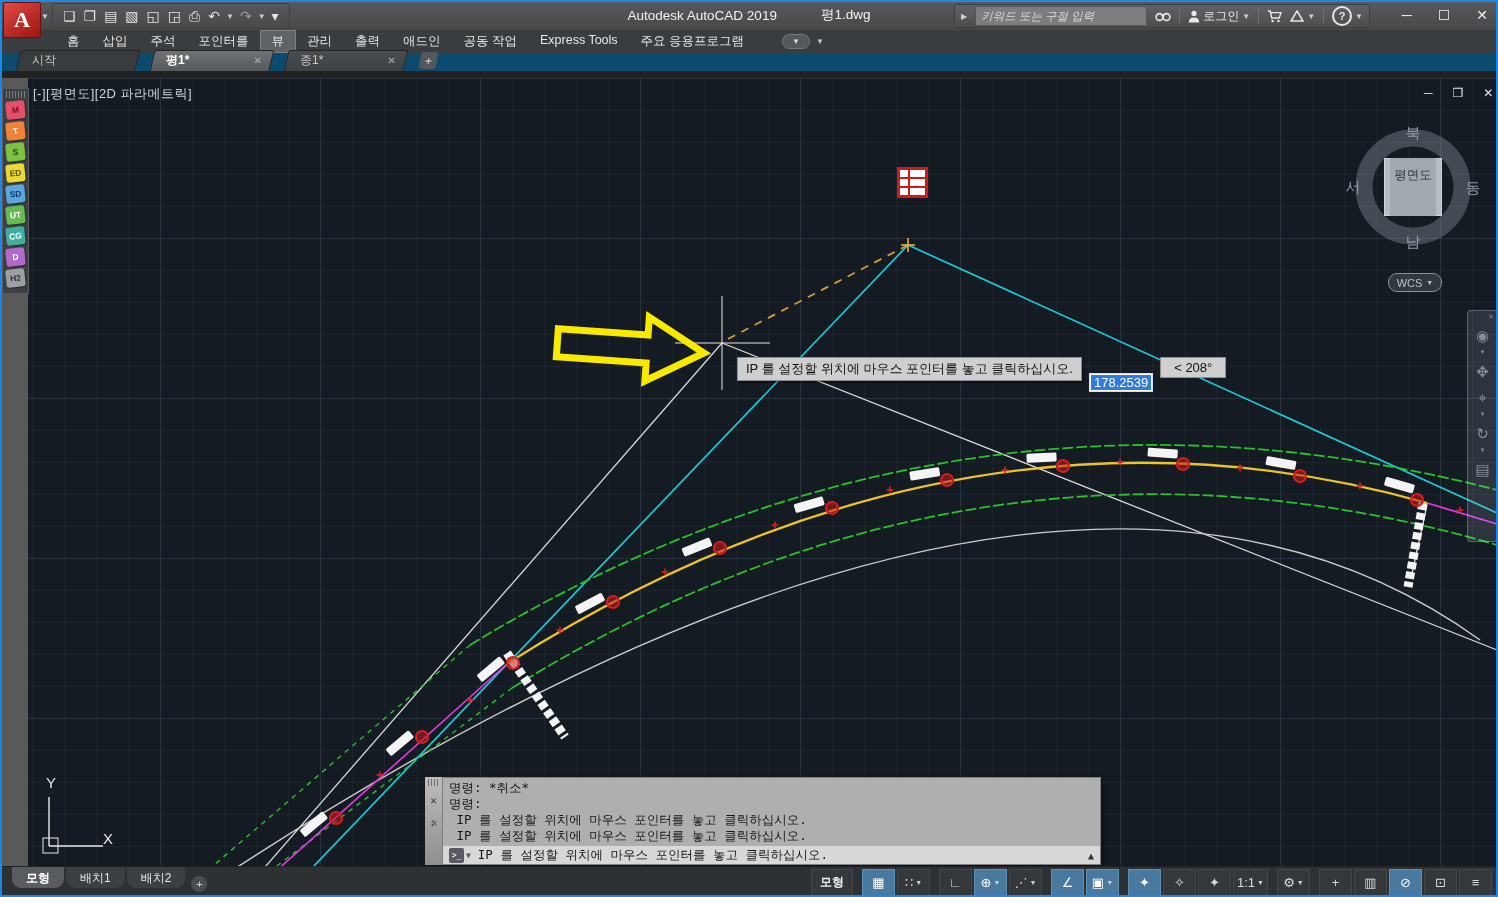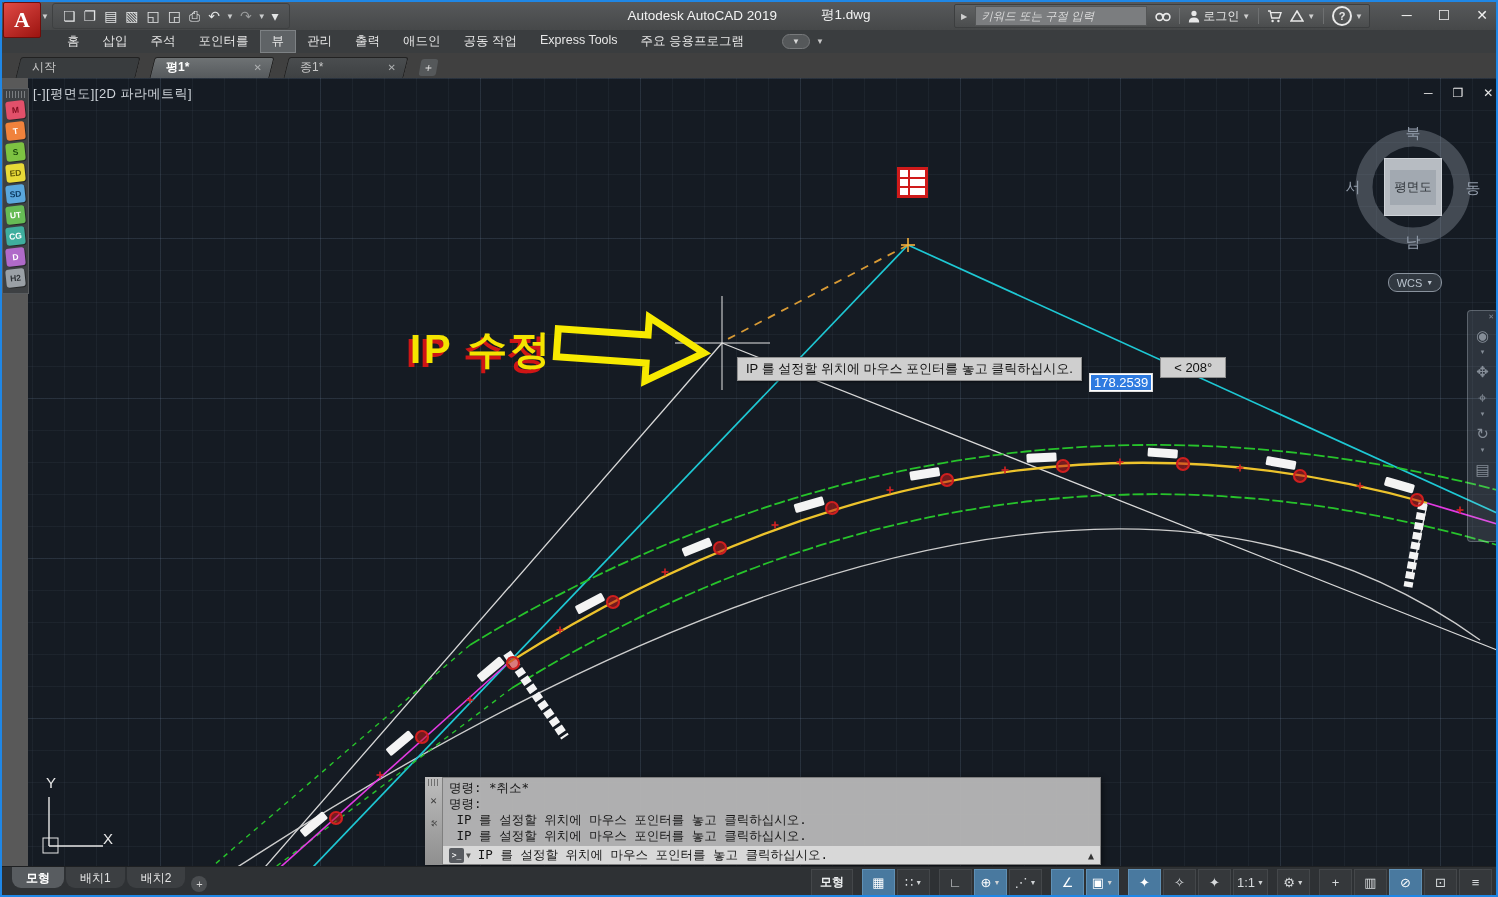--- a/index.html
+++ b/index.html
@@ -41,21 +41,21 @@
   .ribbonrow{position:absolute;left:0;top:30px;right:0;height:23px;background:#3a3d3f;
     display:flex;align-items:center;padding-left:56px;z-index:9;}
   .rtab{color:#e6e6e6;font-size:12.5px;padding:2px 11px;margin-right:1px;cursor:default;white-space:nowrap;}
   .rtab.active{background:#5f6366;outline:1px solid #7d8184;}
   .ribbon-toggle{margin-left:26px;display:flex;align-items:center;gap:6px;}
   .ribbon-toggle .pill{background:#55585a;border:1px solid #77797b;border-radius:8px;width:26px;height:13px;
     color:#d9d9d9;font-size:8px;display:flex;align-items:center;justify-content:center;}
   .ribbon-toggle .c{color:#c9c9c9;font-size:8px;}
 
   
-  .filetabs{position:absolute;left:0;top:53px;right:0;height:25px;background:#404040;display:flex;
+  .filetabs{position:absolute;left:0;top:53px;right:0;height:18px;background:#0c4a6e;display:flex;
     align-items:flex-end;padding-left:18px;z-index:9;}
   .ftab{height:21px;margin-right:14px;position:relative;display:flex;align-items:center;
     padding:0 10px 0 14px;font-size:12px;color:#c9c9c9;min-width:96px;}
   .ftab .bg{position:absolute;inset:0;transform:skewX(-14deg);background:linear-gradient(#4a4d4f,#3e4143);
     border:1px solid #222;border-bottom:none;border-radius:3px 3px 0 0;z-index:0;}
   .ftab.start .bg{background:#393c3e;}
   .ftab.active{color:#fff;font-weight:bold;}
   .ftab.active .bg{background:linear-gradient(#6e7274,#565a5d);}
   .ftab span{position:relative;z-index:1;}
   .ftab .x{margin-left:auto;padding-left:16px;color:#aeb0b1;font-size:10px;z-index:1;}
@@ -96,21 +96,21 @@
   .dyn{position:absolute;left:737px;top:279px;z-index:6;display:flex;align-items:flex-start;gap:7px;font-size:13px;}
   .dyn .prompt{background:#cfcfcf;border:1px solid #8f8f8f;color:#111;padding:2px 8px;white-space:nowrap;box-shadow:1px 1px 2px rgba(0,0,0,.5);}
   .dyn .val{background:#fff;border:1px solid #dedede;padding:1px;margin-top:16px;}
   .dyn .val span{background:#2f7be0;color:#fff;padding:0 3px;display:block;}
   .dyn .ang{background:#cfcfcf;border:1px solid #8f8f8f;color:#111;padding:2px 13px;white-space:nowrap;}
 
   
   .cube{position:absolute;left:1338px;top:28px;width:152px;height:216px;z-index:3;color:#939dab;}
   .cube .lbl{position:absolute;font-size:15px;transform:translate(-50%,-50%);}
   .cube .face{position:absolute;left:46px;top:52px;width:58px;height:58px;background:#b7bcc2;
-    box-shadow:inset 0 0 0 1px #cfd3d8;display:flex;align-items:center;justify-content:center;}
+    box-shadow:inset 0 0 0 1px #cfd3d8;display:flex;justify-content:center;}
   .cube .face b{background:#a2a9b1;padding:9px 4px;font-size:12.5px;color:#2e3338;font-weight:normal;}
   .wcs{position:absolute;left:50px;top:167px;width:52px;height:17px;border-radius:9px;
     background:rgba(150,158,168,.22);border:1px solid #89929d;color:#b9c2cc;font-size:11px;
     display:flex;align-items:center;justify-content:center;gap:4px;}
   .wcs .c{font-size:7px;}
 
   
   .navbar{position:absolute;left:1467px;top:232px;width:29px;height:230px;z-index:3;
     background:rgba(190,200,212,.15);border:1px solid rgba(215,225,235,.28);border-radius:4px;
     display:flex;flex-direction:column;align-items:center;color:rgba(205,215,225,.55);}
@@ -411,21 +411,20 @@
 
   <div class="redtable">
     <i></i>
       <i></i>
       <i></i>
       <i></i>
       <i></i>
       <i></i>
   </div>
 
-  <div class="anno-text">IP 수정</div>
   <svg class="anno-arrow" width="160" height="80">
     <polygon points="5,24 95,24 95,6 152,38 95,70 95,52 5,52" fill="none" stroke="#f7ea00" stroke-width="7"></polygon>
   </svg>
 
   <div class="dyn">
     <span class="prompt">IP 를 설정할 위치에 마우스 포인터를 놓고 클릭하십시오.</span>
     <span class="val">
         <span>178.2539</span>
       </span>
     <span class="ang">&lt; 208°</span>

